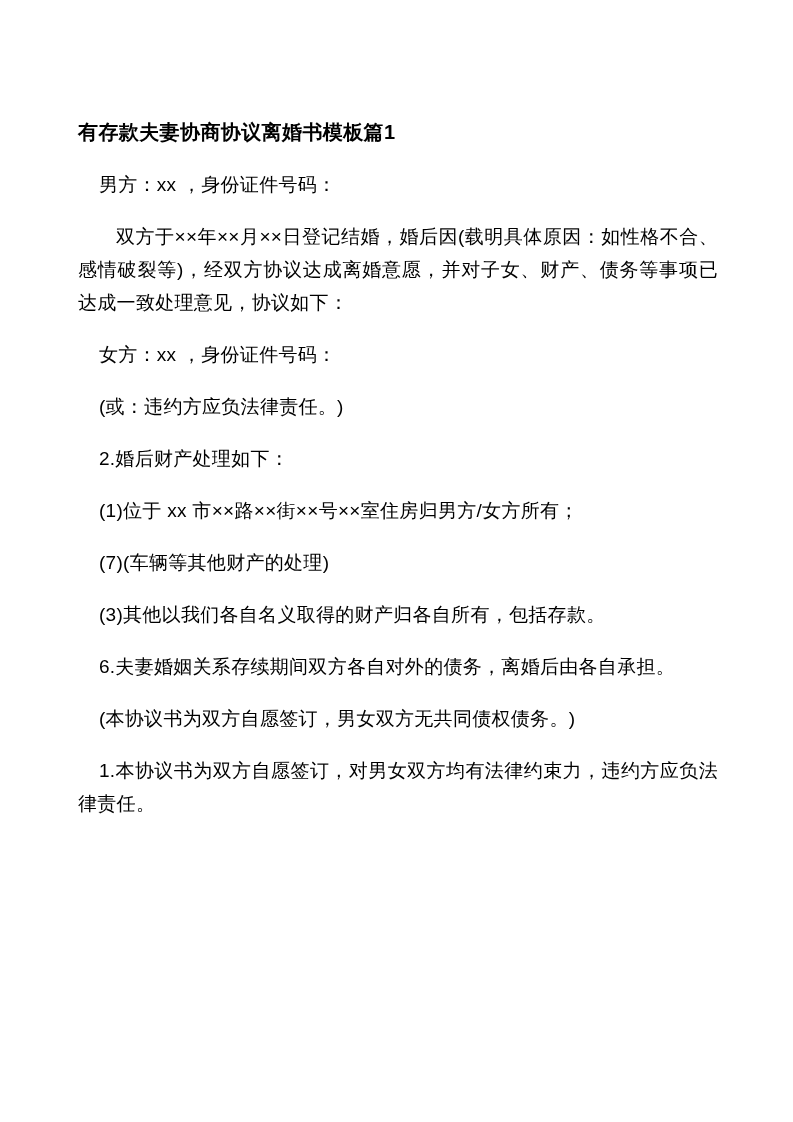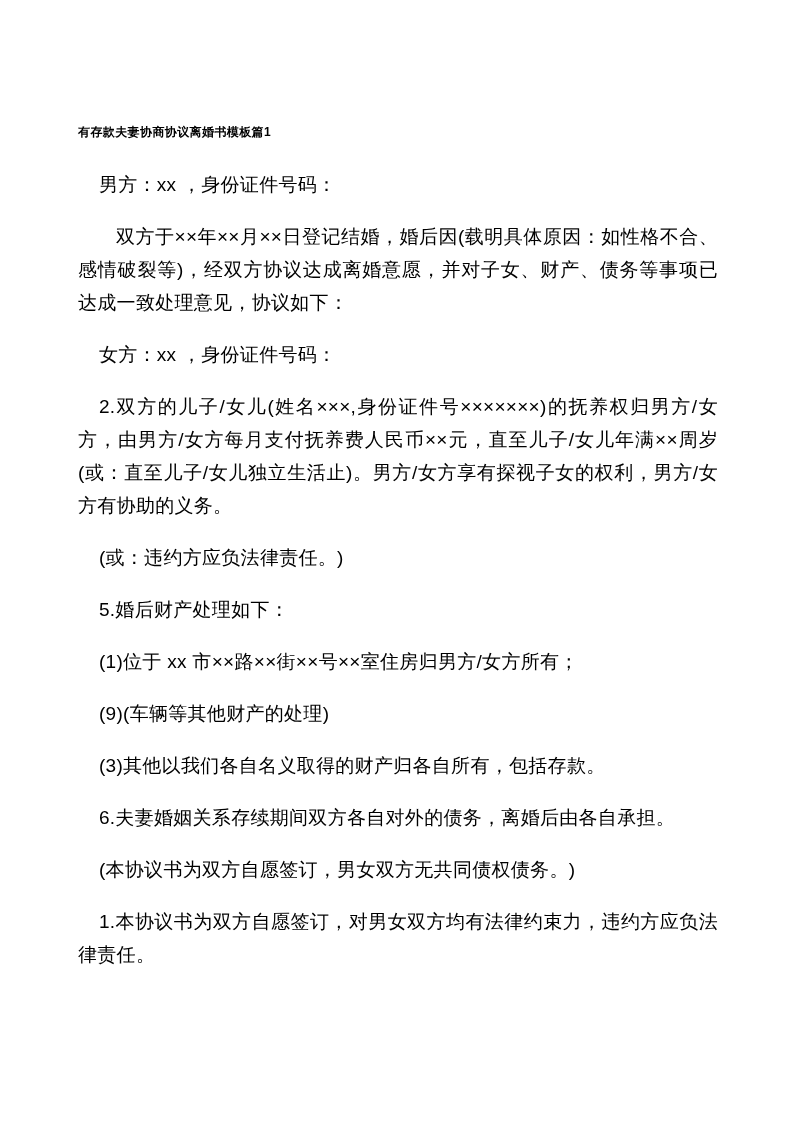--- a/index.html
+++ b/index.html
@@ -21,21 +21,21 @@
     box-sizing: border-box;
     padding: 0;
   }
   .doc-body {
     position: absolute;
     left: 78px;
     top: 118px;
     width: 640px;
   }
   .doc-title {
-    font-size: 12px;
+    font-size: 20px;
     font-weight: bold;
     line-height: 28px;
     letter-spacing: 0.4px;
     margin: 0 0 22px 0;
   }
   p.para {
     font-size: 19px;
     line-height: 33px;
     margin: 0 0 19px 0;
     text-align: justify;
@@ -57,29 +57,28 @@
 
     <h1 class="doc-title">有存款夫妻协商协议离婚书模板篇1</h1>
 
     <p class="para indent-1">男方：xx ，身份证件号码：</p>
 
     <p class="para indent">双方于××年××月××日登记结婚，婚后因(载明具体原因：如性格不合、感情破裂等)，经双方协议达成离婚意愿，并对子女、财产、债务等事项已达成一致处理意见，协议如下：</p>
 
     <p class="para indent-1">女方：xx ，身份证件号码：</p>
 
 
-    <p class="para indent-1">2.双方的儿子/女儿(姓名×××,身份证件号×××××××)的抚养权归男方/女方，由男方/女方每月支付抚养费人民币××元，直至儿子/女儿年满××周岁(或：直至儿子/女儿独立生活止)。男方/女方享有探视子女的权利，男方/女方有协助的义务。</p>
 
     <p class="para indent-1">(或：违约方应负法律责任。)</p>
 
-    <p class="para indent-1">5.婚后财产处理如下：</p>
+    <p class="para indent-1">2.婚后财产处理如下：</p>
 
     <p class="para indent-1">(1)位于 xx 市××路××街××号××室住房归男方/女方所有；</p>
 
-    <p class="para indent-1">(9)(车辆等其他财产的处理)</p>
+    <p class="para indent-1">(7)(车辆等其他财产的处理)</p>
 
     <p class="para indent-1">(3)其他以我们各自名义取得的财产归各自所有，包括存款。</p>
 
     <p class="para indent-1">6.夫妻婚姻关系存续期间双方各自对外的债务，离婚后由各自承担。</p>
 
     <p class="para indent-1">(本协议书为双方自愿签订，男女双方无共同债权债务。)</p>
 
     <p class="para indent-1">1.本协议书为双方自愿签订，对男女双方均有法律约束力，违约方应负法律责任。</p>
 
   </div>

